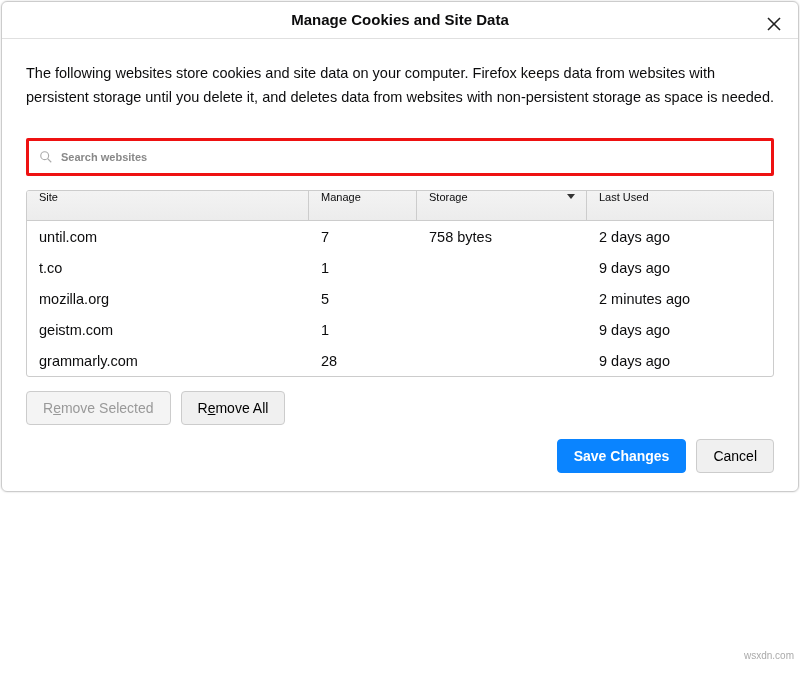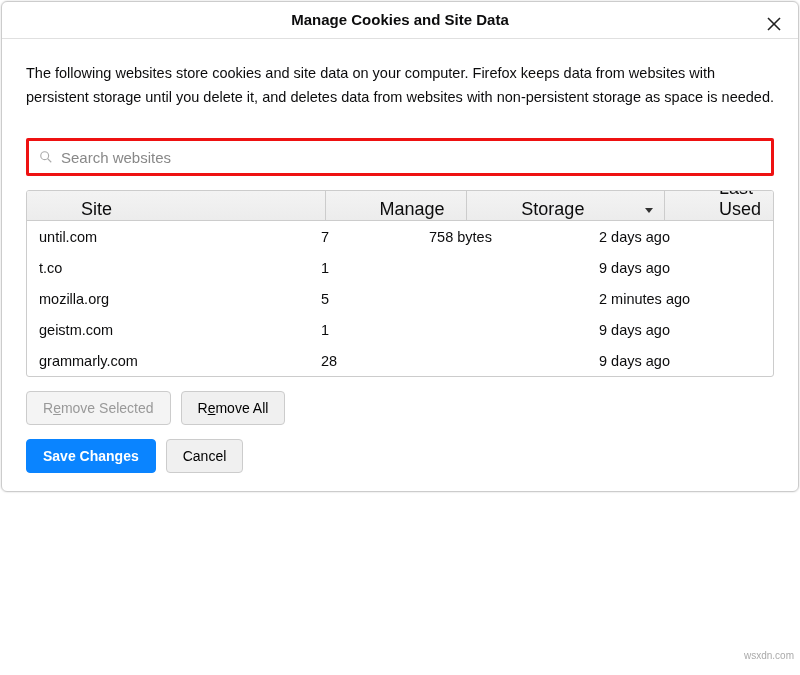--- a/index.html
+++ b/index.html
@@ -6,40 +6,40 @@
     body { font-family: -apple-system, BlinkMacSystemFont, "Segoe UI", Arial, sans-serif; font-size: 14px; color: #0c0c0d; background: #fff; width: 800px; height: 675px; overflow: hidden; }
     .dialog { border: 1px solid #ccc; border-radius: 6px; width: 798px; height: 491px; margin: 1px; display: flex; flex-direction: column; box-shadow: 0 0 2px rgba(0,0,0,0.2); }
     .titlebar { display: flex; align-items: center; justify-content: center; height: 46px; border-bottom: 1px solid #e0e0e0; position: relative; }
     .titlebar h1 { font-size: 15px; font-weight: 600; }
     .close { position: absolute; right: 14px; top: 12px; width: 20px; height: 20px; cursor: pointer; display: flex; align-items: center; justify-content: center; }
     .close svg { width: 14px; height: 14px; }
     .content { padding: 22px 24px 14px 24px; flex: 1; display: flex; flex-direction: column; }
     .desc { font-size: 14.5px; line-height: 1.7; margin-bottom: 28px; }
     .search-wrap { border: 3px solid #e11; border-radius: 2px; margin-bottom: 14px; display: flex; align-items: center; height: 38px; padding: 0 10px; }
     .search-wrap svg { width: 14px; height: 14px; opacity: 0.55; margin-right: 8px; flex-shrink: 0; }
-    .search-wrap input { border: none; outline: none; font-size: 15px; width: 100%; color: #333; }
+    .search-wrap input { border: none; outline: none; font-size: 11px; width: 100%; color: #333; font-weight: bold; }
     .search-wrap input::placeholder { color: #888; }
     .table { border: 1px solid #ccc; border-radius: 3px; flex: 1; display: flex; flex-direction: column; overflow: hidden; }
     .thead { display: flex; background: linear-gradient(#f3f3f3,#ececec); border-bottom: 1px solid #ccc; height: 30px; align-items: stretch; }
-    .th { display: flex; align-items: flex-end; padding: 0 12px; font-size: 18px; border-right: 1px solid #ccc; position: relative; cursor: pointer; margin-left: 42px; }
+    .th { display: flex; align-items: flex-start; padding: 0 12px; font-size: 11px; border-right: 1px solid #ccc; position: relative; cursor: pointer; }
     .th:last-child { border-right: none; }
     .th .sort { position: absolute; right: 10px; }
     .th .sort svg { width: 10px; height: 10px; }
     .col-site { width: 282px; }
     .col-cookies { width: 108px; }
     .col-storage { width: 170px; }
     .col-last { flex: 1; }
     .tbody { flex: 1; overflow: auto; }
     .row { display: flex; height: 31px; align-items: center; }
     .td { padding: 0 12px; font-size: 14.5px; }
     .left-btns { display: flex; gap: 10px; margin-top: 14px; }
     .btn { height: 34px; padding: 0 16px; border: 1px solid #ccc; background: #f0f0f0; border-radius: 4px; font-size: 14px; cursor: pointer; display: flex; align-items: center; font-weight: 500; }
     .btn.disabled { color: #999; background: #f4f4f4; cursor: default; }
     .btn .ul { text-decoration: underline; text-decoration-thickness: 1px; }
-    .footer { display: flex; gap: 10px; padding: 0 24px 18px 24px; }
+    .footer { display: flex; justify-content: flex-end; gap: 10px; padding: 0 24px 18px 24px; }
     .btn.primary { background: #0a84ff; border-color: #0a84ff; color: #fff; font-weight: 600; }
     .watermark { position: absolute; right: 6px; bottom: 14px; font-size: 10px; color: #aaa; }
   </style>
 </head>
 <body>
 
 <div class="dialog">
   <div class="titlebar">
     <h1>Manage Cookies and Site Data</h1>
     <div class="close">

